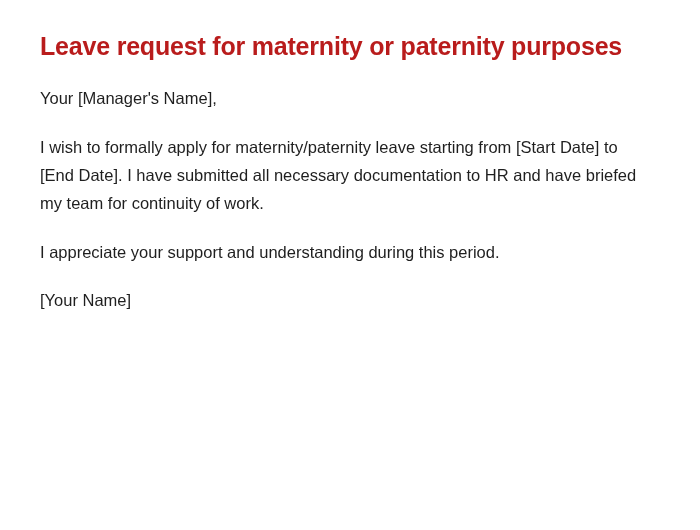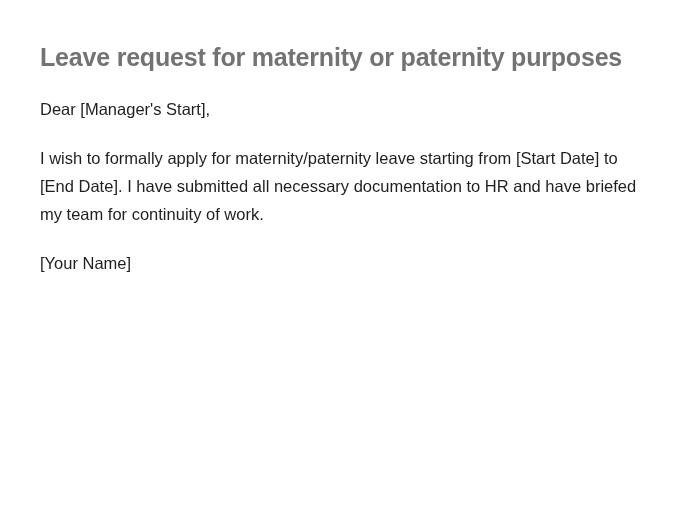--- a/index.html
+++ b/index.html
@@ -18,23 +18,23 @@
     box-sizing: border-box;
     width: 700px;
     height: 530px;
     padding: 26px 40px 0 40px;
     background: #ffffff;
   }
   .doc-title {
     font-size: 25px;
     line-height: 1.25;
     font-weight: bold;
-    color: #737373;
+    color: #b91c1c;
     letter-spacing: -0.2px;
-    margin: 16px 0 22px 0;
+    margin: 5px 0 22px 0;
   }
   .para {
     font-size: 16.5px;
     line-height: 1.72;
     color: #1f1f1f;
     margin: 0 0 20px 0;
     max-width: 600px;
   }
   .para.tight {
     margin-bottom: 20px;
@@ -43,21 +43,22 @@
   }
 </style>
 </head>
 <body>
 
 <div class="page">
 
   <h1 class="doc-title">Leave request for maternity or paternity purposes</h1>
 
 
-  <p class="para tight">Dear [Manager's Start],</p>
+  <p class="para tight">Your [Manager's Name],</p>
 
   <p class="para body-block">I wish to formally apply for maternity/paternity leave starting from [Start Date] to [End Date]. I have submitted all necessary documentation to HR and have briefed my team for continuity of work.</p>
 
+  <p class="para tight">I appreciate your support and understanding during this period.</p>
 
 
   <p class="para tight">[Your Name]</p>
 
 </div>
 
 </body></html>

